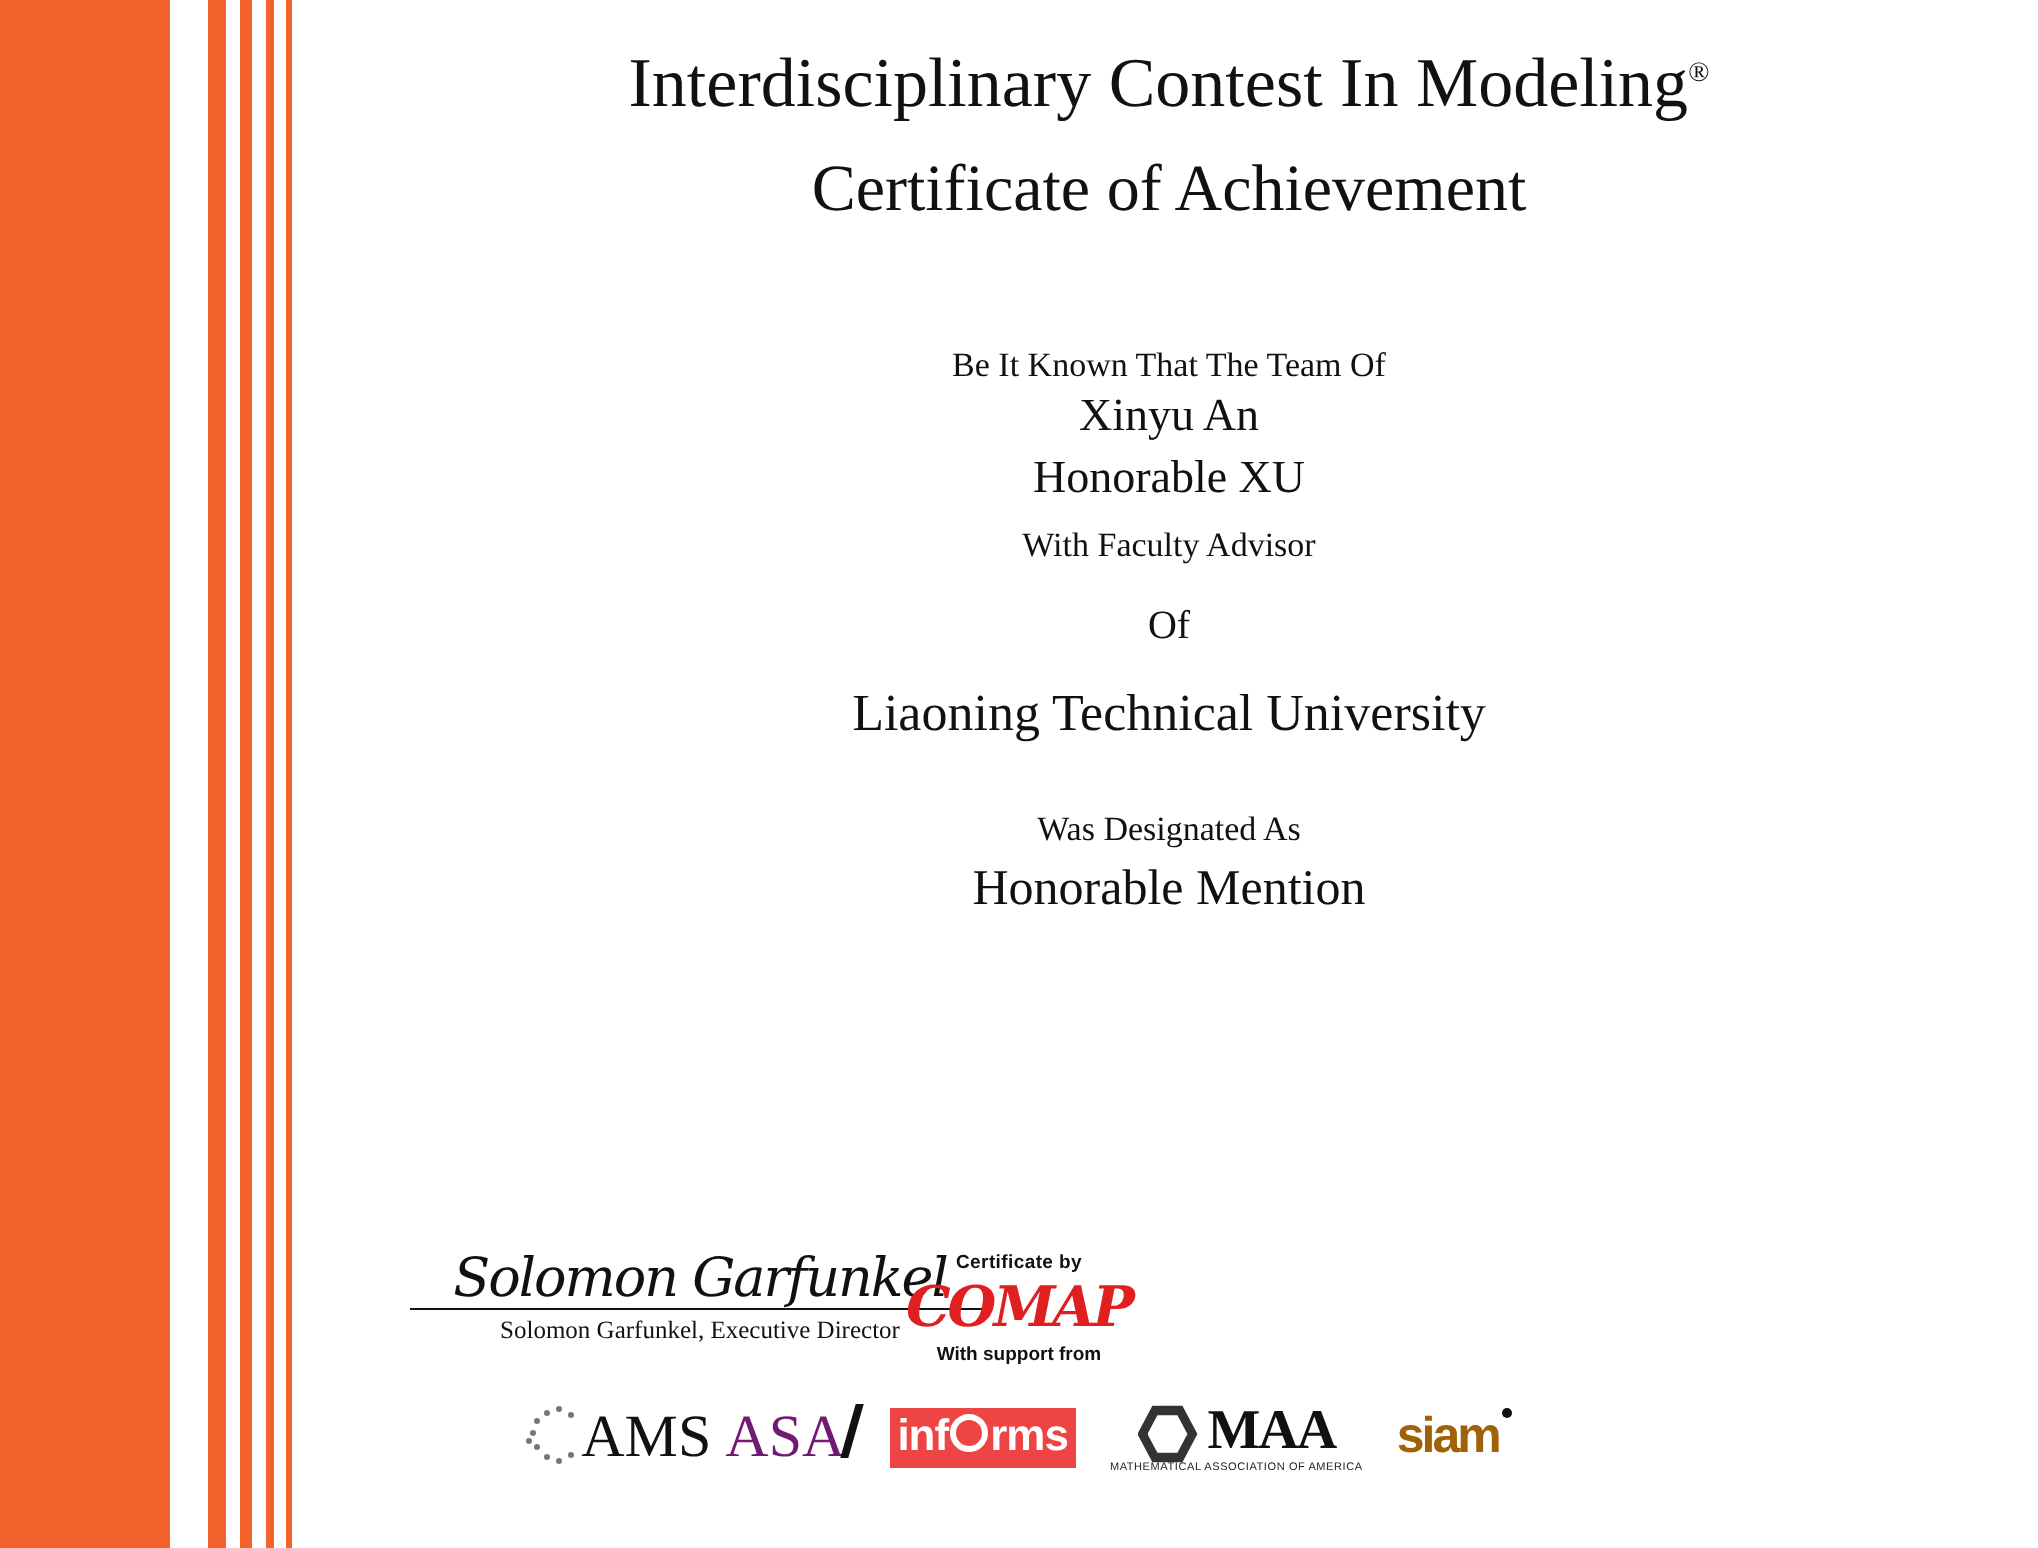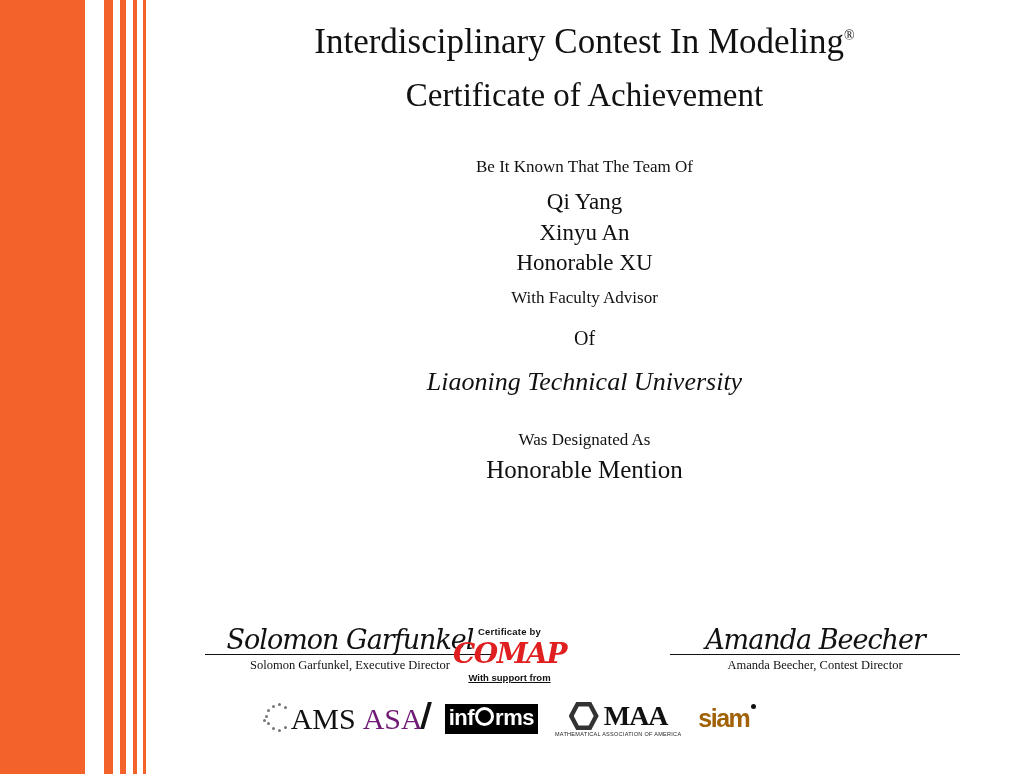--- a/index.html
+++ b/index.html
@@ -65,21 +65,21 @@
     vertical-align: super;
   }
   .cert-title {
     font-size: 33px;
     margin-top: 15px;
     line-height: 1.15;
   }
 
   .known {
     font-size: 17px;
-    margin-top: 42px;
+    margin-top: 58px;
   }
   .team-member {
     font-size: 23px;
     line-height: 1.33;
   }
   .team-member.first { margin-top: 10px; }
 
   .advisor-label {
     font-size: 17px;
     margin-top: 9px;
@@ -88,21 +88,20 @@
     font-size: 23px;
     margin-top: 6px;
   }
   .of-label {
     font-size: 20px;
     margin-top: 19px;
   }
   .school {
     font-size: 26px;
     margin-top: 17px;
-    font-style: italic;
   }
   .designated-label {
     font-size: 17px;
     margin-top: 33px;
   }
   .award {
     font-size: 25px;
     margin-top: 6px;
   }
 
@@ -165,21 +164,20 @@
     color: #e02020;
     letter-spacing: -1.5px;
     line-height: 1.15;
     margin-top: 1px;
   }
   .support-from {
     font-family: "Liberation Sans", sans-serif;
     font-size: 9.5px;
     font-weight: bold;
     margin-top: 2px;
-    text-decoration: underline;
   }
 
   
   .sponsors {
     position: absolute;
     left: 0;
     right: 0;
     top: 700px;
     display: flex;
     align-items: center;
@@ -220,21 +218,21 @@
     display: inline-block;
     width: 4px;
     height: 27px;
     background: #111;
     transform: skewX(-16deg);
     margin-left: 1px;
     vertical-align: -4px;
   }
   .informs-box {
     display: inline-block;
-    background: #000000;
+    background: #ef4444;
     color: #ffffff;
     font-family: "Liberation Sans", sans-serif;
     font-weight: bold;
     font-size: 22px;
     letter-spacing: -0.5px;
     padding: 1px 4px 3px 4px;
   }
   .informs-box .o-ring {
     display: inline-block;
     width: 13px;
@@ -244,21 +242,21 @@
     vertical-align: -1px;
     margin: 0 1px;
   }
   .maa-wrap {
     display: flex;
     align-items: center;
     flex-direction: column;
   }
   .maa-row {
     display: flex;
-    align-items: center;
+    align-items: flex-end;
   }
   .maa-hex {
     width: 30px;
     height: 30px;
     background: #333;
     margin-right: 5px;
     clip-path: polygon(25% 3%, 75% 3%, 100% 50%, 75% 97%, 25% 97%, 0% 50%);
     position: relative;
   }
   .maa-hex::after {
@@ -315,43 +313,37 @@
   <div class="content">
 
     <div class="contest-title">
       <span>Interdisciplinary Contest In Modeling</span><span class="reg">®</span>
     </div>
 
     <div class="cert-title">Certificate of Achievement</div>
 
     <div class="known">Be It Known That The Team Of</div>
 
-    <div class="team-member first">Qi Yang</div>
     <div class="team-member">Xinyu An</div>
     <div class="team-member">Honorable XU</div>
 
     <div class="advisor-label">With Faculty Advisor</div>
 
     <div class="of-label">Of</div>
     <div class="school">Liaoning Technical University</div>
 
     <div class="designated-label">Was Designated As</div>
     <div class="award">Honorable Mention</div>
   </div>
 
   <div class="signatures">
     <div class="sig-col sig-left">
       <div class="sig-script">Solomon Garfunkel</div>
       <div class="sig-rule"></div>
       <div class="sig-caption">Solomon Garfunkel, Executive Director</div>
-    </div>
-    <div class="sig-col sig-right">
-      <div class="sig-script">Amanda Beecher</div>
-      <div class="sig-rule"></div>
-      <div class="sig-caption">Amanda Beecher, Contest Director</div>
     </div>
   </div>
 
   <div class="comap-block">
     <div class="admin-by">Certificate by</div>
     <div class="comap-logo">COMAP</div>
     <div class="support-from">With support from</div>
   </div>
 
   <div class="sponsors">

